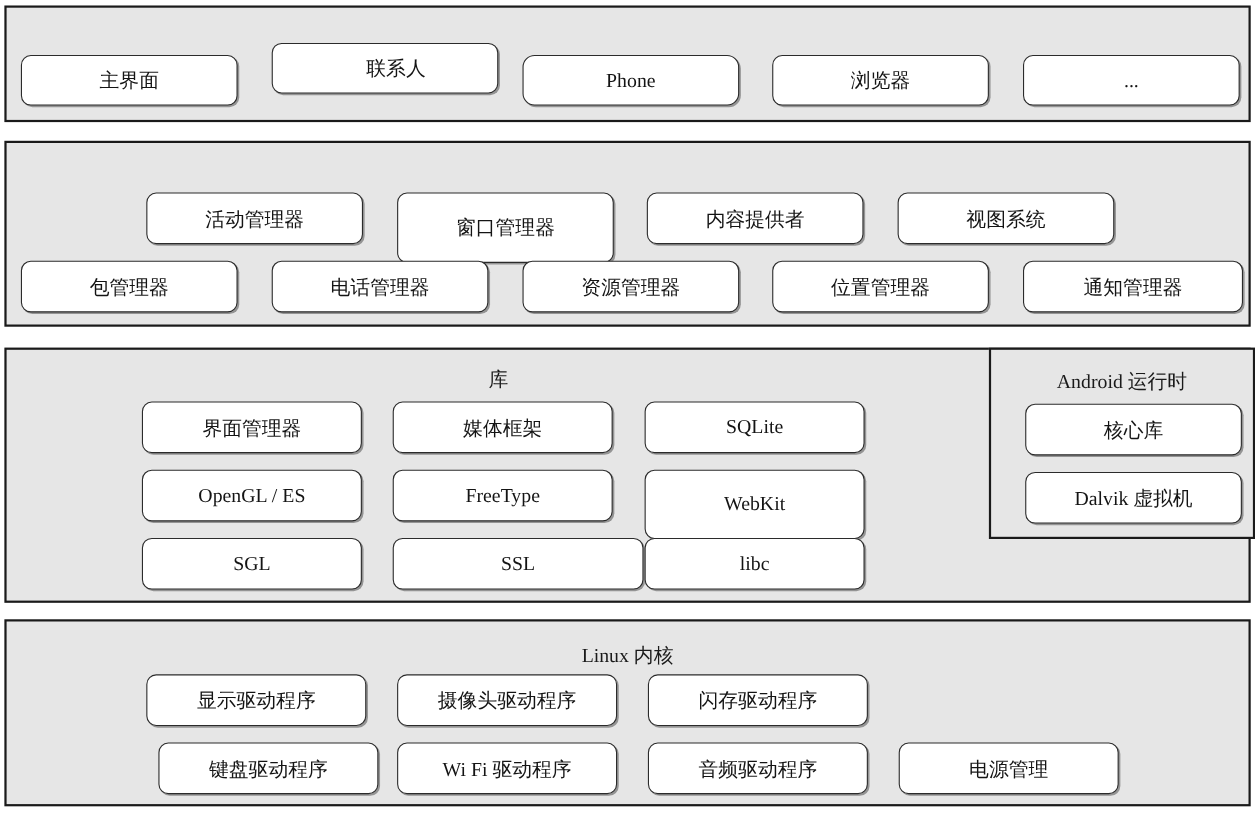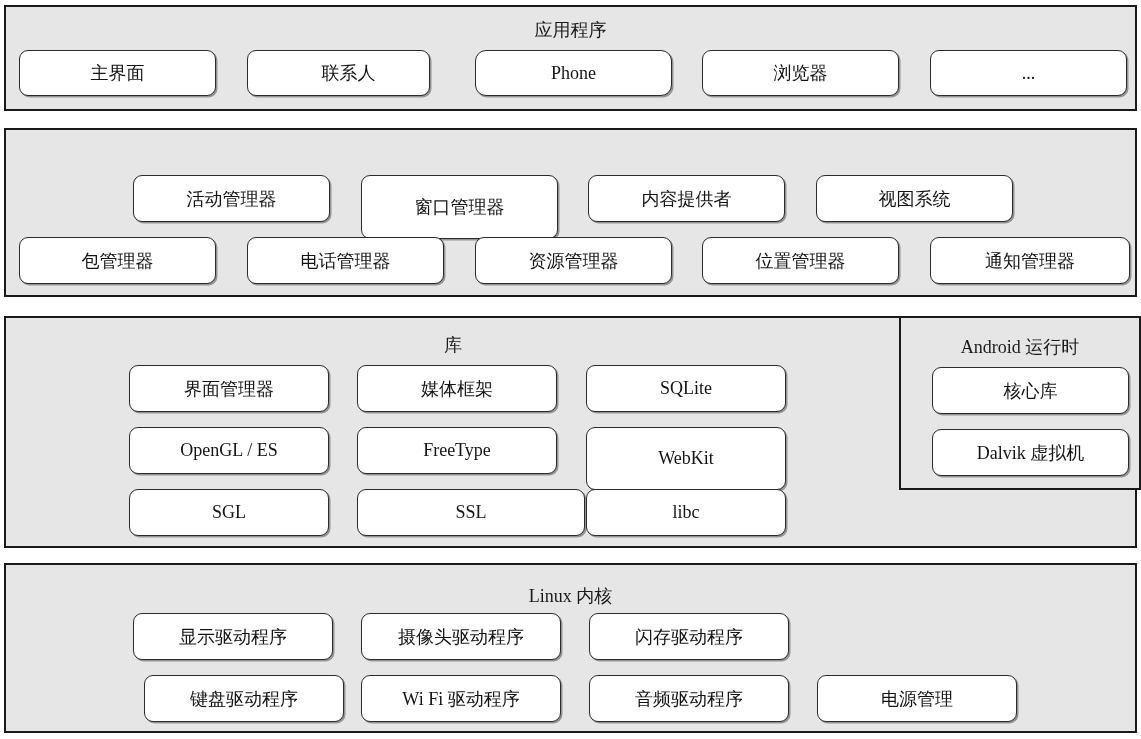--- a/index.html
+++ b/index.html
@@ -86,23 +86,22 @@
   .subpanel .layer-title { font-size: 18px; }
 </style>
 </head>
 <body>
 
 <div id="stage">
 
   <div class="watermark">http://blog.csdn.net/</div>
 
   <div class="layer" style="left:4px; top:5px; width:1133px; height:106px;">
-    <div class="layer-title" style="top:14px;">应用程序</div>
     <div class="node" style="left:13px; top:43px; width:197px; height:46px;">主界面</div>
-    <div class="node" style="left:241px; top:43px; width:183px; height:46px;padding-left:20px;">联系人</div>
+    <div class="node" style="left:241px; top:32px; width:206px; height:46px;padding-left:20px;">联系人</div>
     <div class="node" style="left:469px; top:43px; width:197px; height:46px;border-radius:11px;">Phone</div>
     <div class="node" style="left:696px; top:43px; width:197px; height:46px;">浏览器</div>
     <div class="node" style="left:924px; top:43px; width:197px; height:46px;">...</div>
   </div>
 
   <div class="layer" style="left:4px; top:128px; width:1133px; height:169px;">
 
     <div class="node" style="left:127px; top:45px; width:197px; height:47px;">活动管理器</div>
     <div class="node" style="left:355px; top:45px; width:197px; height:64px;text-align:center;">窗口管理器</div>
     <div class="node" style="left:582px; top:45px; width:197px; height:47px;">内容提供者</div>

